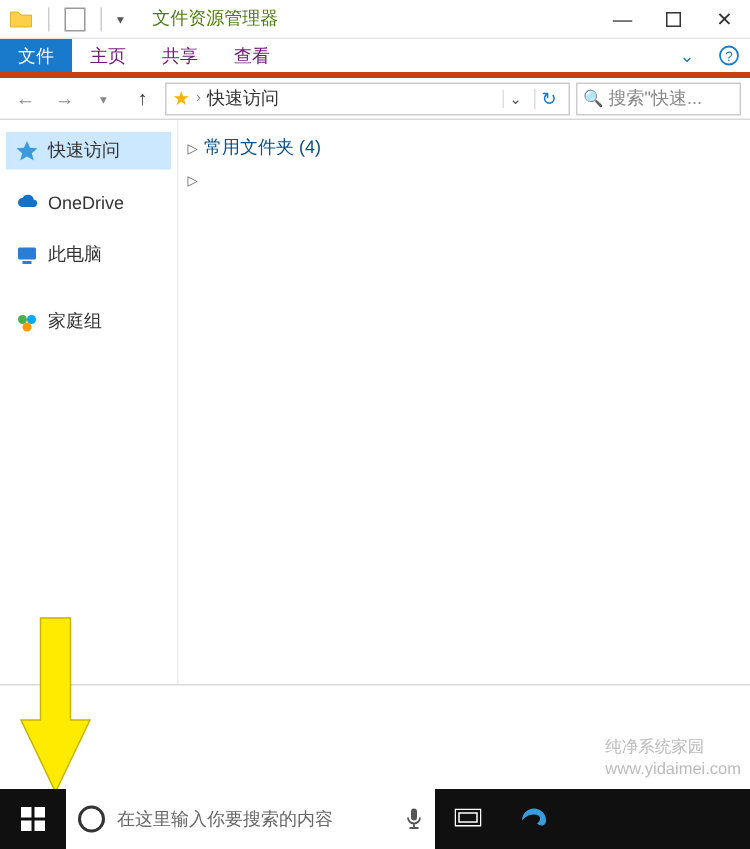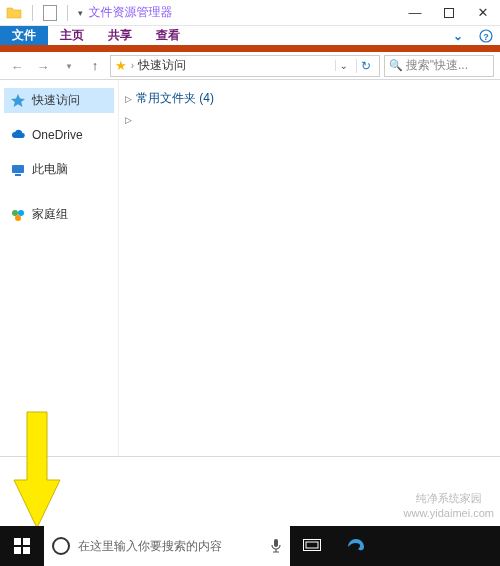--- a/index.html
+++ b/index.html
@@ -4,25 +4,25 @@
 <style>
 * { margin: 0; padding: 0; box-sizing: border-box; font-family: "Microsoft YaHei", "Segoe UI", sans-serif; }
 body { width: 500px; height: 566px; background: #fff; position: relative; overflow: hidden; font-size: 12px; }
 
 .titlebar { height: 26px; background: #fff; display: flex; align-items: center; border-bottom: 1px solid #e5e5e5; }
 .titlebar .qat { display: flex; align-items: center; gap: 6px; padding-left: 6px; }
 .titlebar .folder-ic { width: 16px; height: 16px; }
 .titlebar .doc-ic { width: 14px; height: 16px; border: 1px solid #999; background: #fff; }
 .titlebar .sep { width: 1px; height: 16px; background: #ccc; margin: 0 4px; }
 .titlebar .down { font-size: 9px; color: #555; }
-.titlebar .title { margin-left: 6px; color: #8b5cf6; }
+.titlebar .title { margin-left: 19px; color: #4d7c0f; }
 .titlebar .winbtns { margin-left: auto; display: flex; }
 .titlebar .winbtns div { width: 34px; height: 26px; display: flex; align-items: center; justify-content: center; color: #333; font-size: 13px; }
 
-.ribbon { height: 26px; background: #fff; display: flex; align-items: stretch; border-bottom: 7px solid #c2410c; position: relative; font-weight: bold; }
+.ribbon { height: 26px; background: #fff; display: flex; align-items: stretch; border-bottom: 4px solid #c2410c; position: relative; }
 .ribbon .tab { padding: 0 12px; display: flex; align-items: center; color: #701a75; }
 .ribbon .tab.file { background: #1979ca; color: #fff; }
 .ribbon .help { margin-left: auto; display: flex; }
 .ribbon .help div { width: 28px; display: flex; align-items: center; justify-content: center; color: #1979ca; font-size: 12px; }
 
 .navrow { height: 28px; display: flex; align-items: center; gap: 4px; padding: 0 6px; border-bottom: 1px solid #d9d9d9; }
 .navrow .arrow { width: 22px; height: 22px; display: flex; align-items: center; justify-content: center; color: #888; font-size: 13px; }
 .navrow .arrow.active { color: #333; }
 .navrow .addr { flex: 1; height: 22px; border: 1px solid #ccc; display: flex; align-items: center; gap: 4px; padding: 0 4px; }
 .navrow .addr .star { color: #f7b500; font-size: 13px; }
@@ -49,21 +49,21 @@
 .taskbar { position: absolute; left: 0; right: 0; bottom: 0; height: 40px; background: #101010; display: flex; align-items: flex-end; }
 .taskbar .start { width: 44px; height: 40px; display: flex; align-items: center; justify-content: center; }
 .taskbar .searchbox { flex: 0 0 246px; height: 40px; background: #fff; display: flex; align-items: center; padding: 0 8px; color: #666; gap: 8px; }
 .taskbar .searchbox .cortana { width: 18px; height: 18px; border: 2px solid #333; border-radius: 50%; }
 .taskbar .searchbox .mic { margin-left: auto; color: #555; }
 .taskbar .tbtn { width: 44px; height: 40px; display: flex; align-items: center; justify-content: center; color: #fff; }
 .taskbar .edge { color: #3a9bdc; font-weight: bold; font-size: 18px; }
 
 .big-arrow { position: absolute; left: 12px; top: 410px; width: 50px; height: 120px; pointer-events: none; }
 
-.watermark { position: absolute; right: 6px; bottom: 46px; color: #bbb; font-size: 11px; text-align: center; line-height: 1.3; }
+.watermark { position: absolute; right: 6px; bottom: 46px; color: #bbb; font-size: 11px; text-align: left; line-height: 1.3; }
 
 svg { display: block; }
 </style>
 </head>
 <body>
 
 <div class="titlebar">
   <div class="qat">
     <span class="folder-ic">
       <svg width="16" height="16" viewBox="0 0 16 16">

